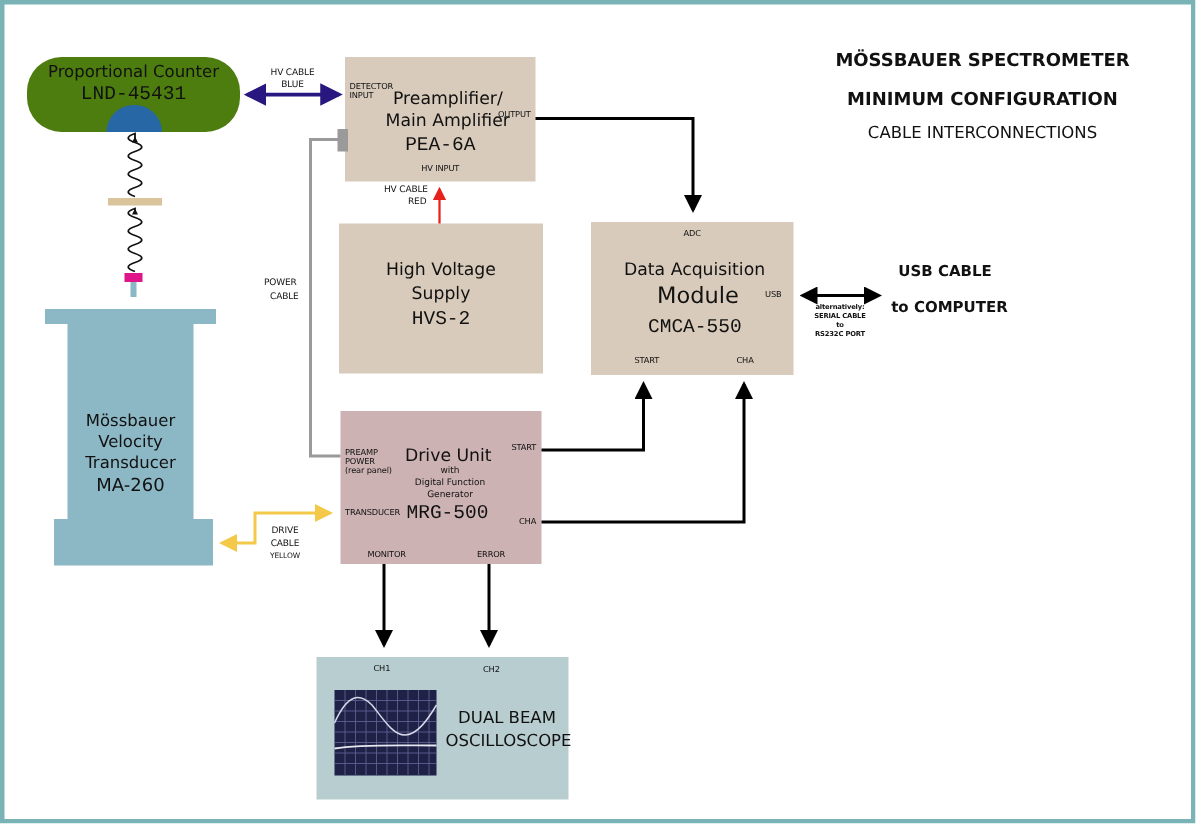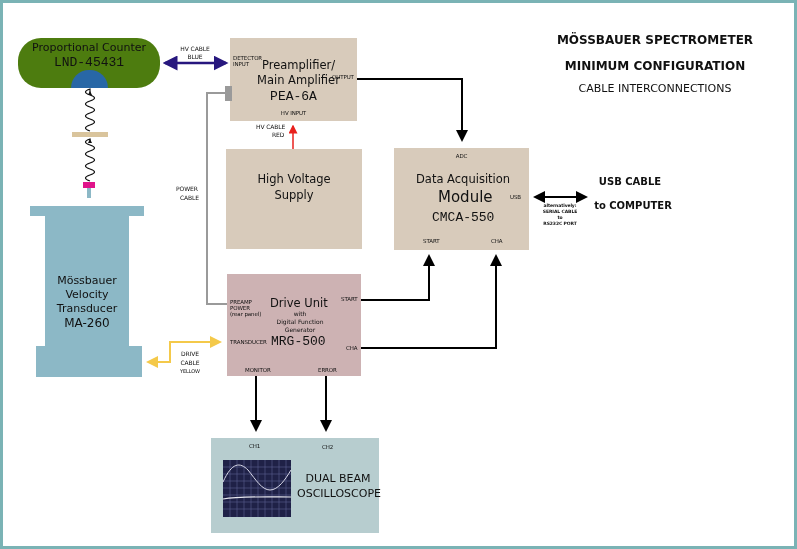--- a/index.html
+++ b/index.html
@@ -58,20 +58,21 @@
   <div class="t mid" style="left:27px; top:35px; font-size:11.5px;">Main Amplifier</div>
   <div class="t tiny" style="left:102px; top:36px;">OUTPUT</div>
   <div class="t big" style="left:0; top:51px; width:127px; text-align:center; font-size:13px;">PEA-6A</div>
   <div class="t tiny c" style="left:0; top:72px; width:127px;">HV INPUT</div>
 </div>
 <div class="abs" style="left:225px; top:86px; width:7px; height:15px; background:#9a9a9a;"></div>
 
 <div class="box tan" style="left:226px; top:149px; width:136px; height:100px;">
   <div class="t c mid" style="left:0; top:39px; width:136px; font-size:11.5px;">Supply</div>
   <div class="t c mid" style="left:0; top:23px; width:136px; font-size:11.5px;">High Voltage</div>
+  <div class="t c big" style="left:0; top:56px; width:136px; font-size:13px;">HVS-2</div>
 </div>
 
 <div class="box tan" style="left:394px; top:148px; width:135px; height:102px;">
   <div class="t tiny c" style="left:0; top:5px; width:135px;">ADC</div>
   <div class="t mid" style="left:22px; top:24px; font-size:11.5px;">Data Acquisition</div>
   <div class="t mid" style="left:44px; top:40px; font-size:15px;">Module</div>
   <div class="t tiny" style="left:116px; top:46px;">USB</div>
   <div class="t big" style="left:38px; top:62px; font-size:13px;">CMCA-550</div>
   <div class="t tiny" style="left:29px; top:90px;">START</div>
   <div class="t tiny" style="left:97px; top:90px;">CHA</div>

